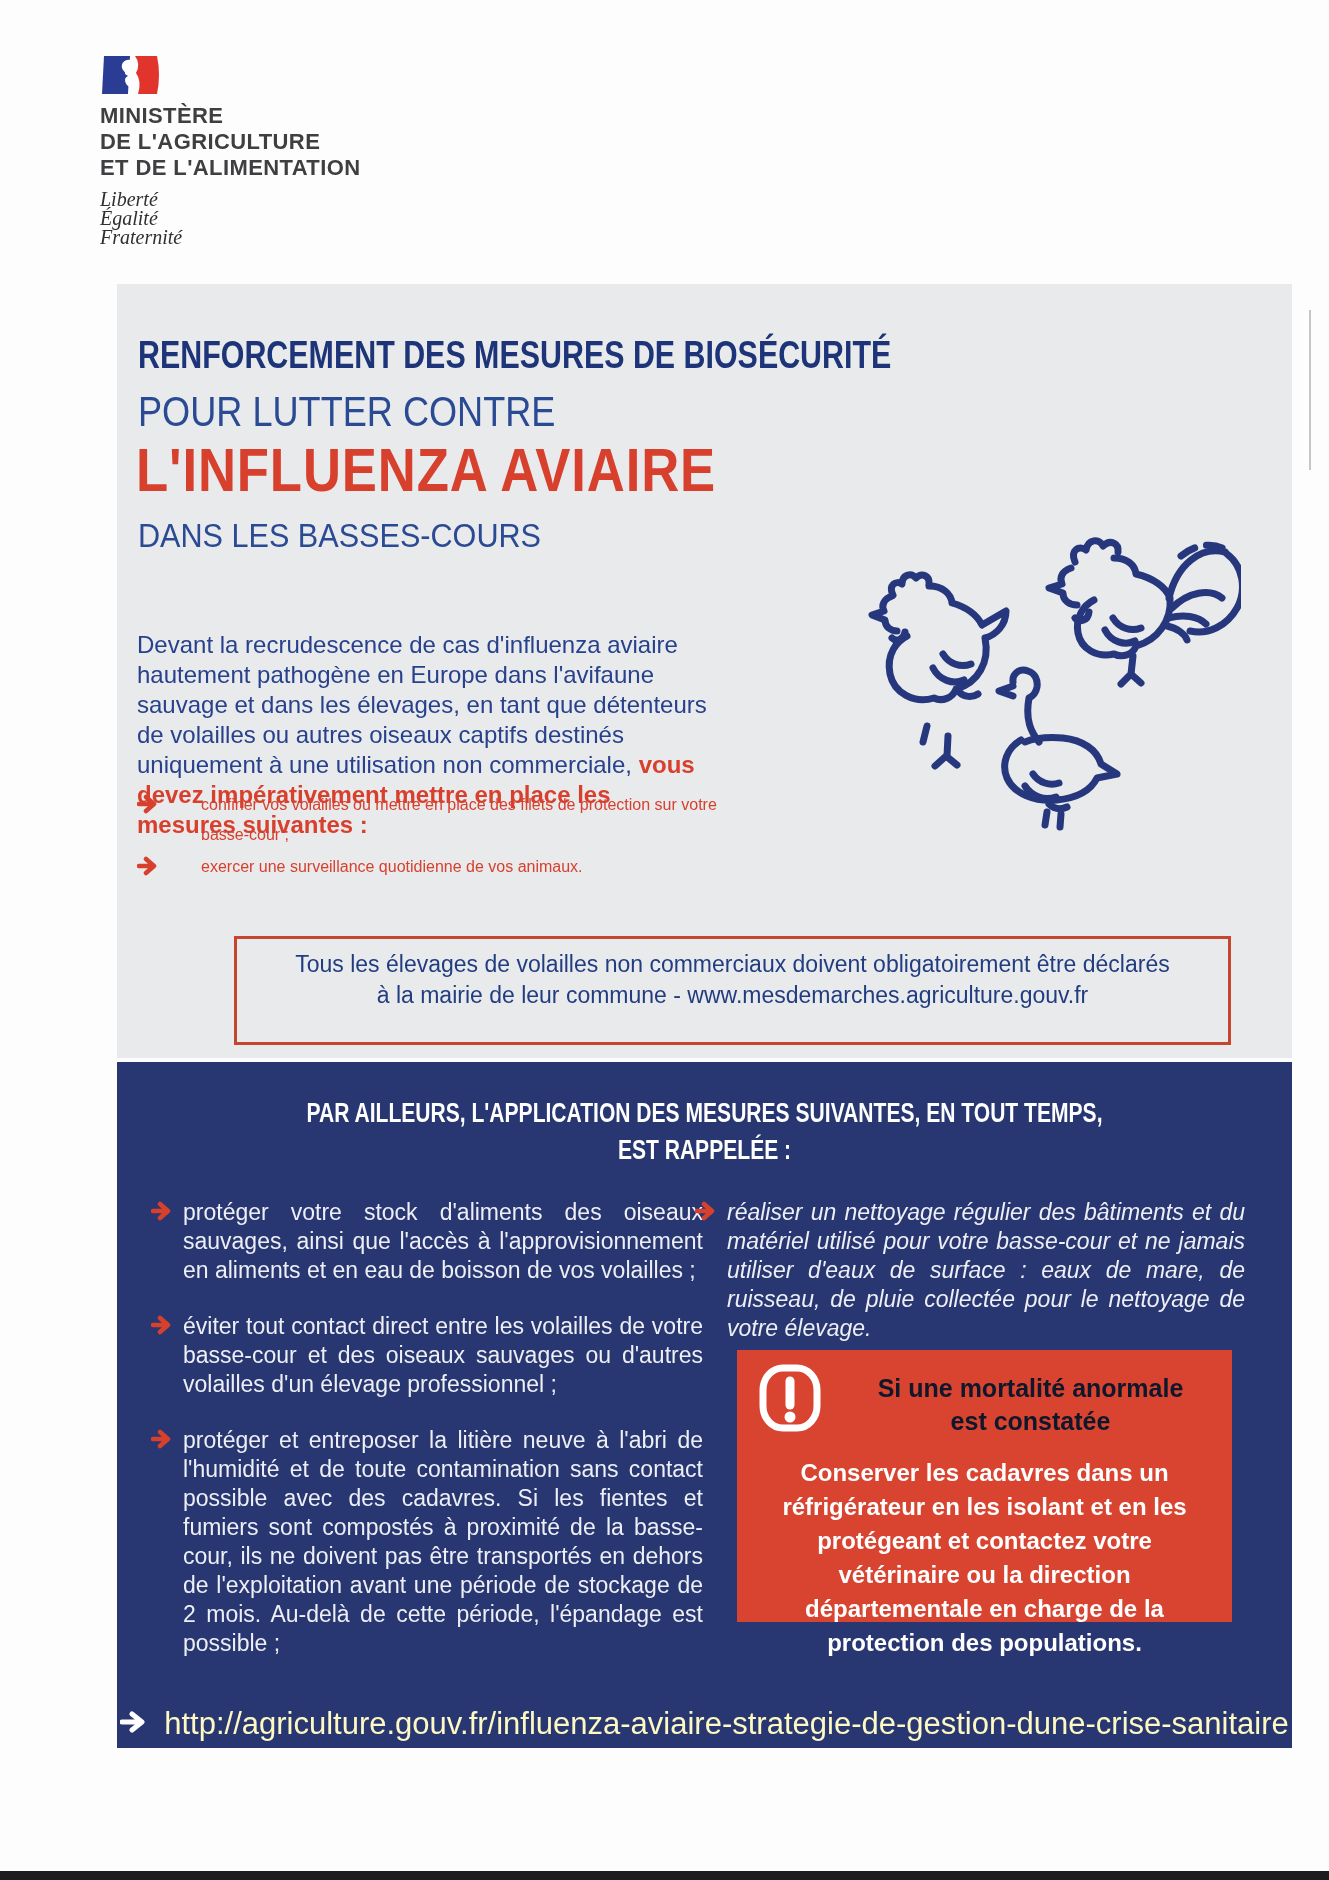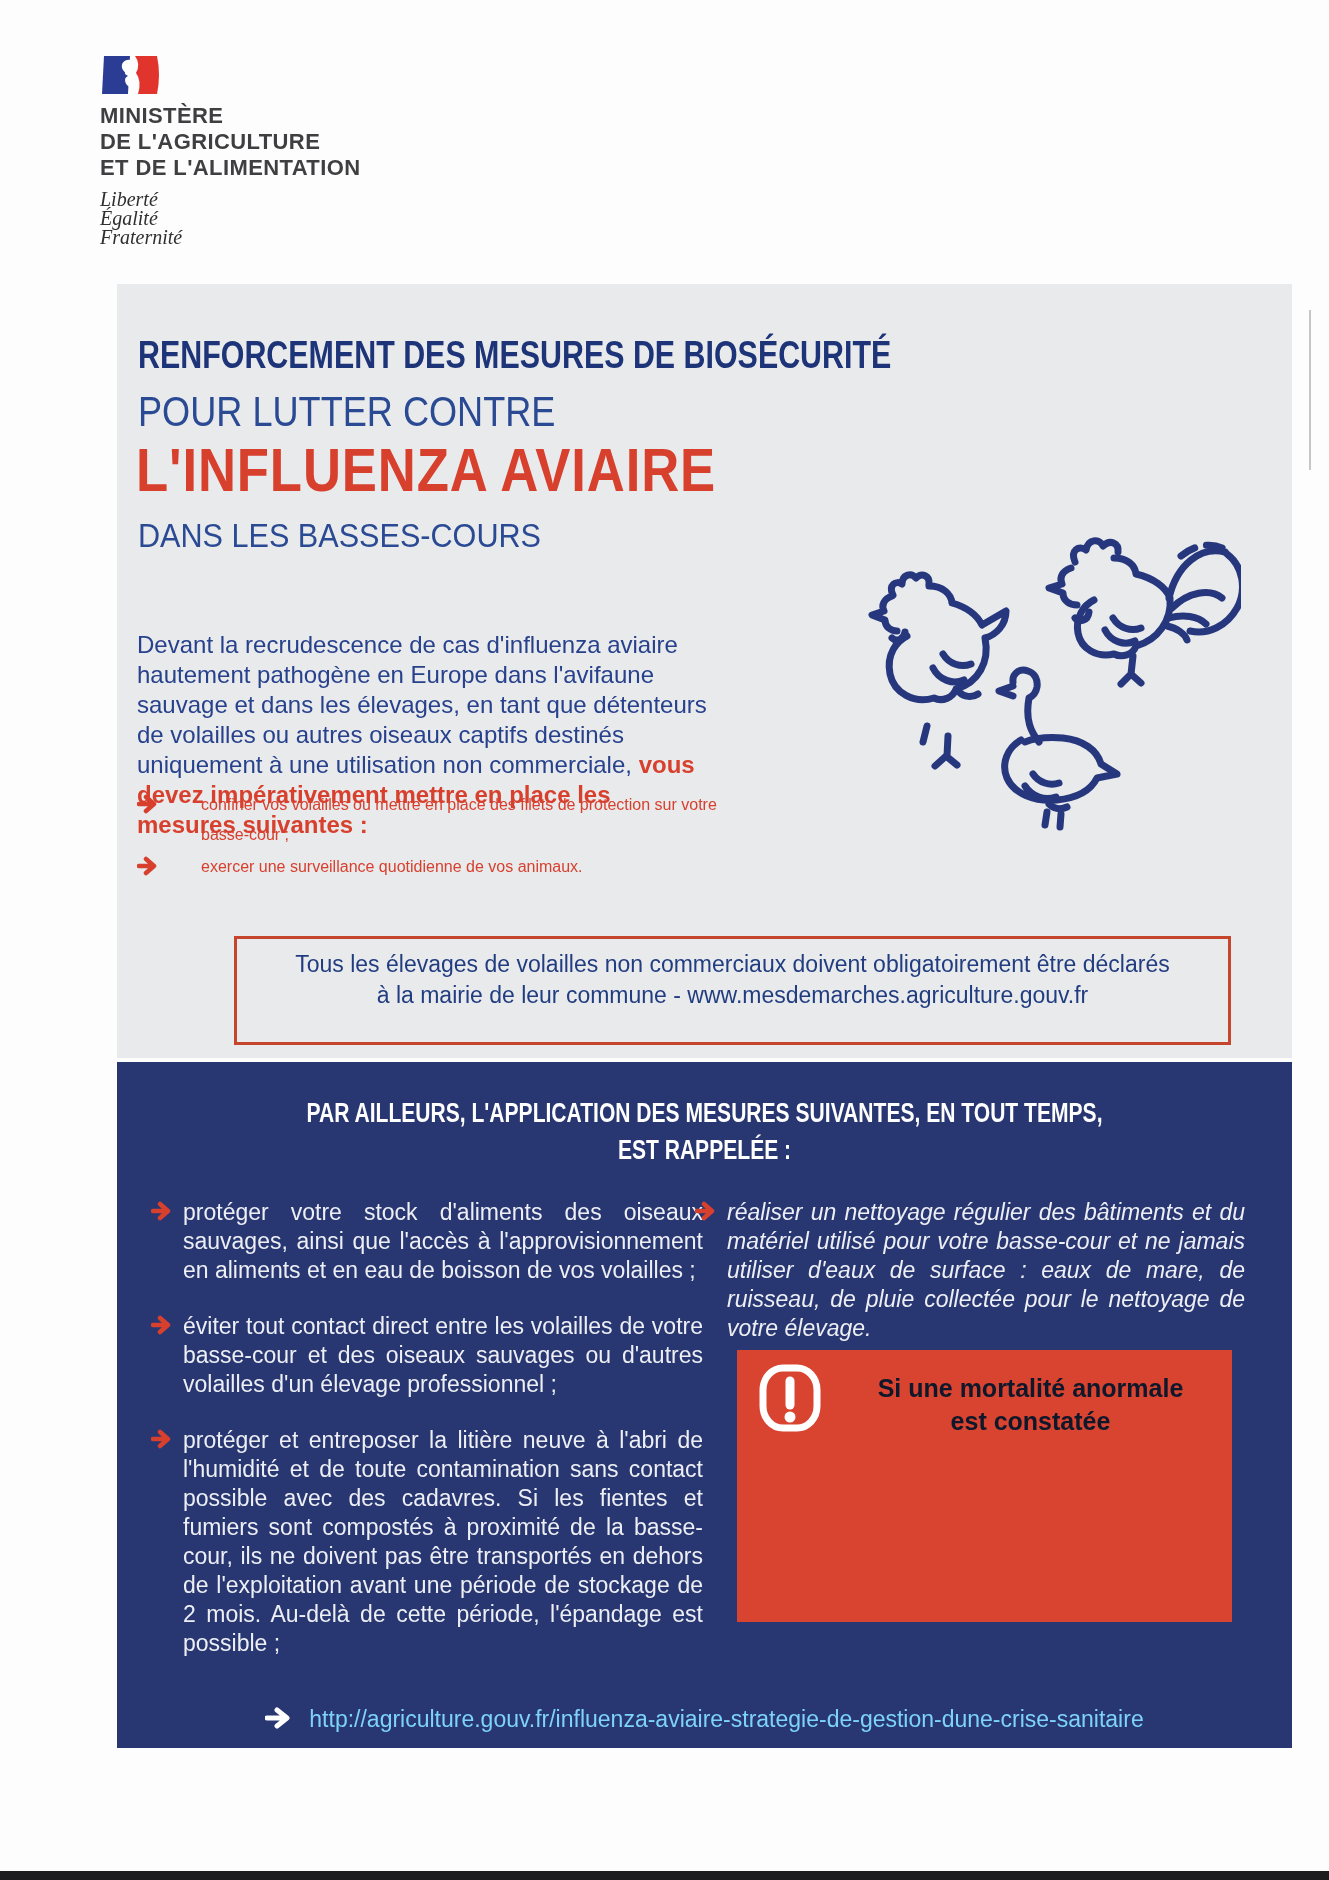--- a/index.html
+++ b/index.html
@@ -47,21 +47,21 @@
   .col .arrow{flex:0 0 32px;padding-top:3px;}
 
   
   .alert-box{position:absolute;left:620px;top:288px;width:495px;height:272px;background:#d84430;}
   .alert-icon{position:absolute;left:22px;top:14px;width:62px;height:68px;}
   .alert-title{margin:22px 14px 0 106px;text-align:center;color:#0f172a;font-weight:bold;font-size:25px;line-height:33px;}
   .alert-body{margin:18px 26px 0 26px;text-align:center;color:#ffffff;font-weight:bold;font-size:24px;line-height:34px;}
 
   
   .url-row{position:absolute;left:0;top:644px;width:1175px;display:flex;justify-content:center;align-items:center;gap:14px;}
-  .url-text{color:#7dd3fc;font-size:23px;text-align:right;}
+  .url-text{color:#fef9c3;font-size:31px;text-align:right;}
 </style>
 </head>
 <body>
 
 <div id="page">
 
   <div class="logo-block">
     <svg class="emblem" viewBox="0 0 62 40">
       <path d="M4,1 L30,1 L28,39 L2,39 Z" fill="#2b3c95"></path>
       <path d="M35,1 L57,1 Q61,20 57,39 L38,39 Q42,26 36,18 Q41,9 35,1 Z" fill="#e1342c"></path>
@@ -187,20 +187,21 @@
     <div class="alert-box">
       <svg class="alert-icon" viewBox="0 0 62 68">
         <rect x="4" y="4" width="54" height="60" rx="20" ry="22" stroke="#ffffff" stroke-width="7" fill="none"></rect>
         <line x1="31" y1="17" x2="31" y2="41" stroke="#ffffff" stroke-width="9" stroke-linecap="round"></line>
         <circle cx="31" cy="53" r="5.5" fill="#ffffff"></circle>
       </svg>
       <div class="alert-title">
         <div>Si une mortalité anormale</div>
         <div>est constatée</div>
       </div>
+      <div class="alert-body">Conserver les cadavres dans un réfrigérateur en les isolant et en les protégeant et contactez votre vétérinaire ou la direction départementale en charge de la protection des populations.</div>
     </div>
 
     <div class="url-row">
       <span><svg width="30" height="22" viewBox="0 0 30 22">
             <path d="M2,11 h18 M12,3 l10,8 -10,8" stroke="#ffffff" stroke-width="5" fill="none" stroke-linecap="round" stroke-linejoin="round"></path>
           </svg></span>
       <span class="url-text">http://agriculture.gouv.fr/influenza-aviaire-strategie-de-gestion-dune-crise-sanitaire</span>
     </div>
   </div>
 

